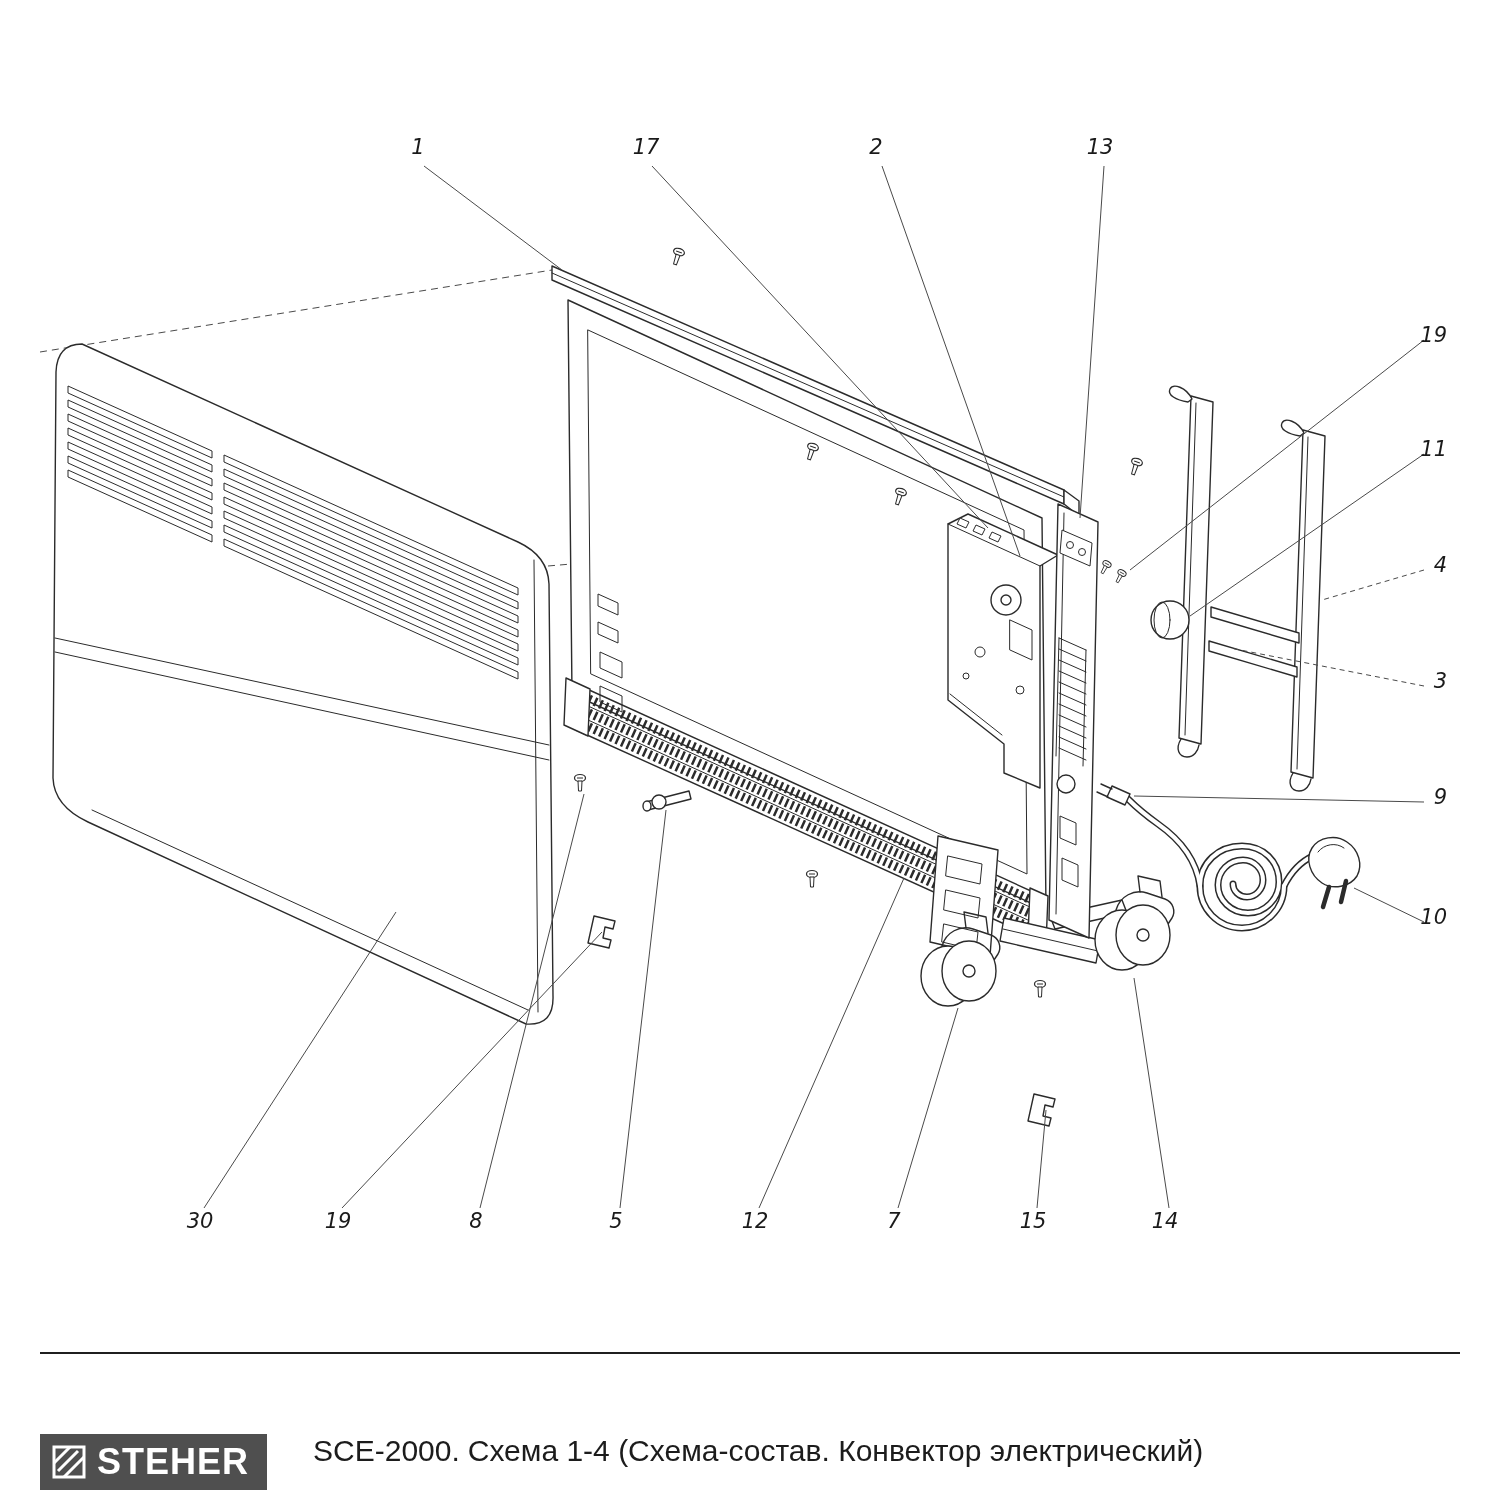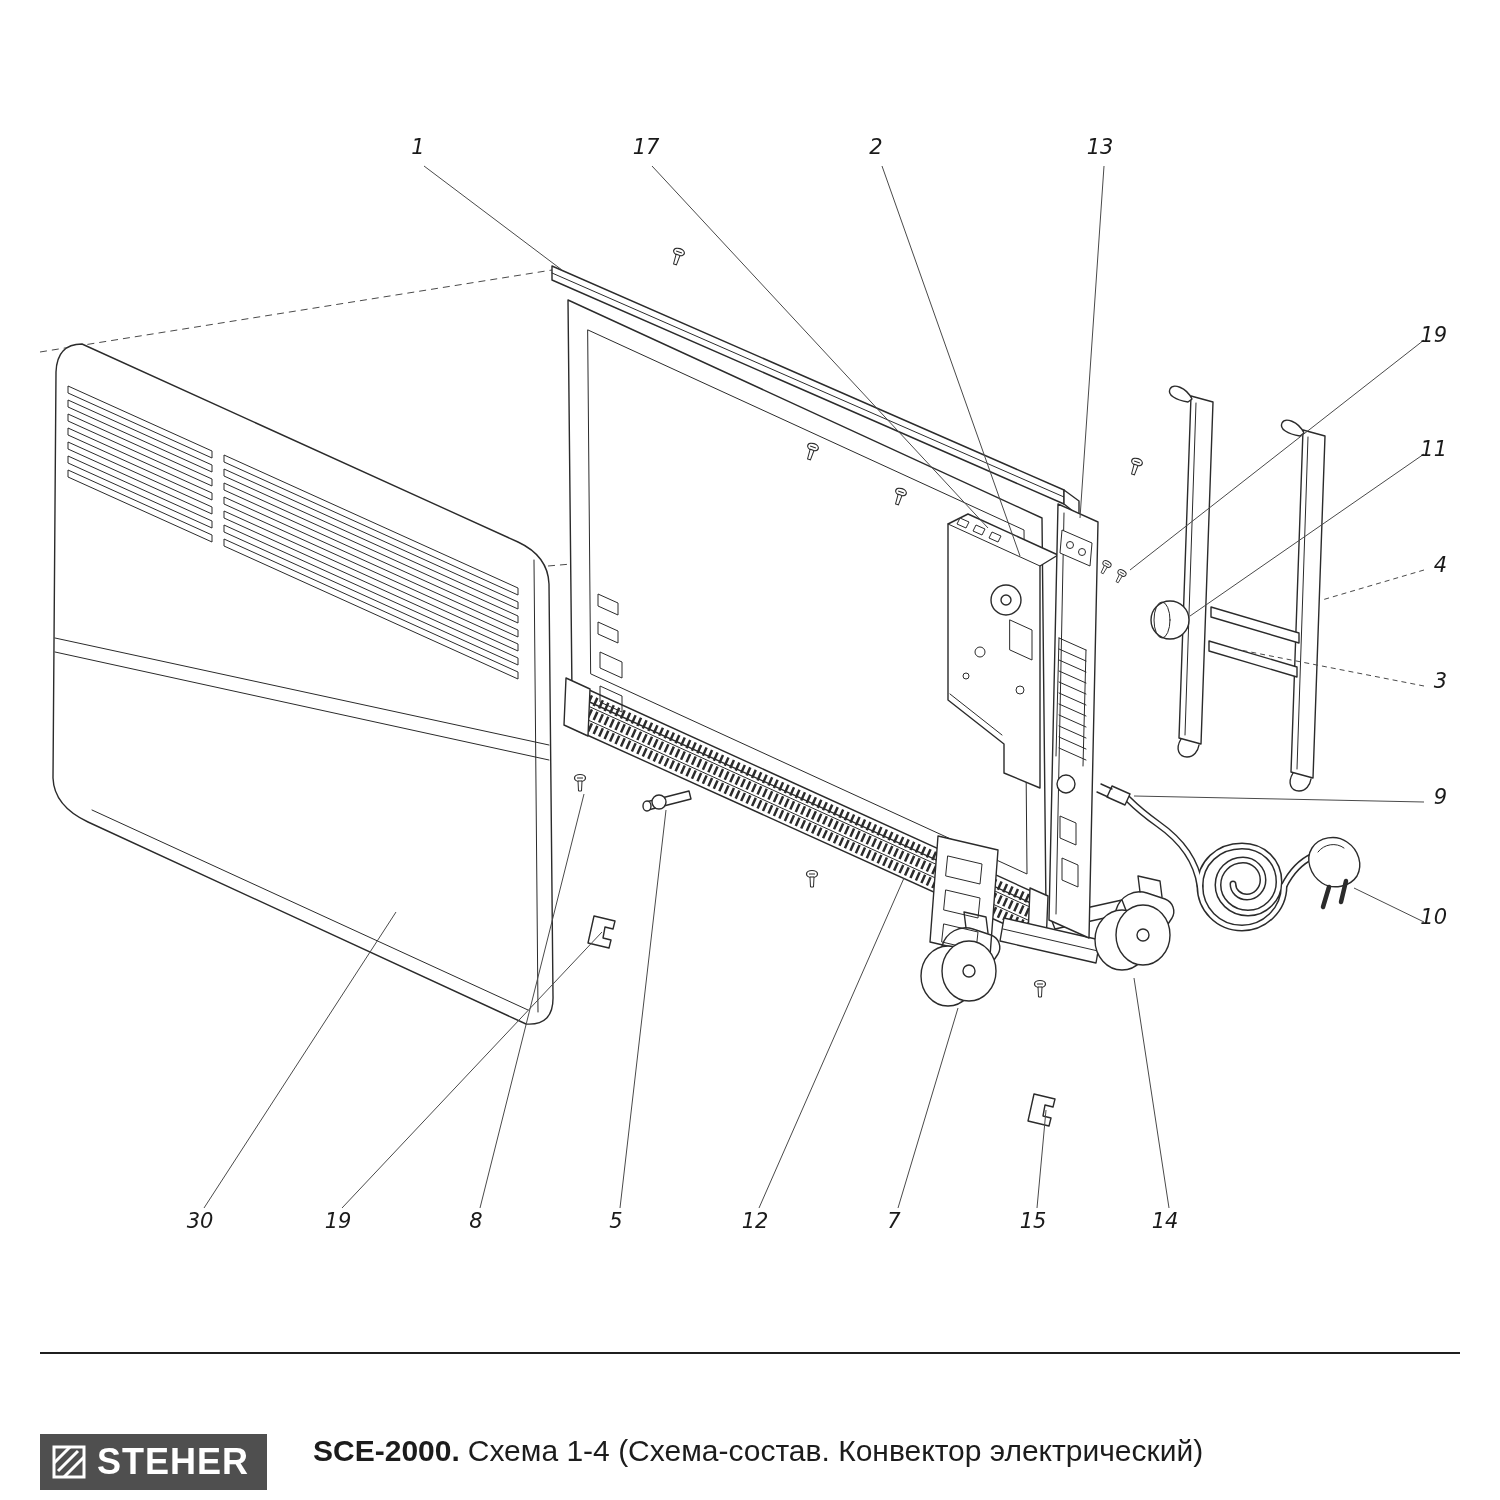--- a/index.html
+++ b/index.html
@@ -18,21 +18,21 @@
   .cord-i { fill:none; stroke:#ffffff; stroke-width:4; stroke-linecap:round; }
   .pin    { fill:none; stroke:#2b2b2b; stroke-width:4.5; stroke-linecap:round; }
   text.num { font-family:"DejaVu Sans", sans-serif; font-style:italic; font-size:21px; fill:#1a1a1a; }
 
   
   .footer-rule { position:absolute; left:40px; top:1352px; width:1420px; border-top:2px solid #1f1f1f; }
   .footer-row  { position:absolute; left:40px; top:1406px; display:flex; align-items:flex-start;margin-top:28px; }
   .logo { background:#4f4f4f; color:#ffffff; height:56px; display:flex; align-items:center; gap:11px; padding:0 18px 0 12px; }
   .logo-text { font-weight:bold; font-size:36px; letter-spacing:1px; }
   .title { margin-left:46px; font-size:30px; color:#1c1c1c; white-space:nowrap; }
-  .model { font-weight:bold; margin-right:8px; }
+  .model { font-weight:normal; margin-right:8px; }
 </style>
 </head>
 <body>
 
 <div class="page">
 
   <svg width="1500" height="1340" viewBox="0 0 1500 1340">
     <defs>
       <g id="screw">
         <ellipse cx="0" cy="0" rx="5.5" ry="3.5" fill="#ffffff" stroke="#2b2b2b" stroke-width="1.2"></ellipse>

